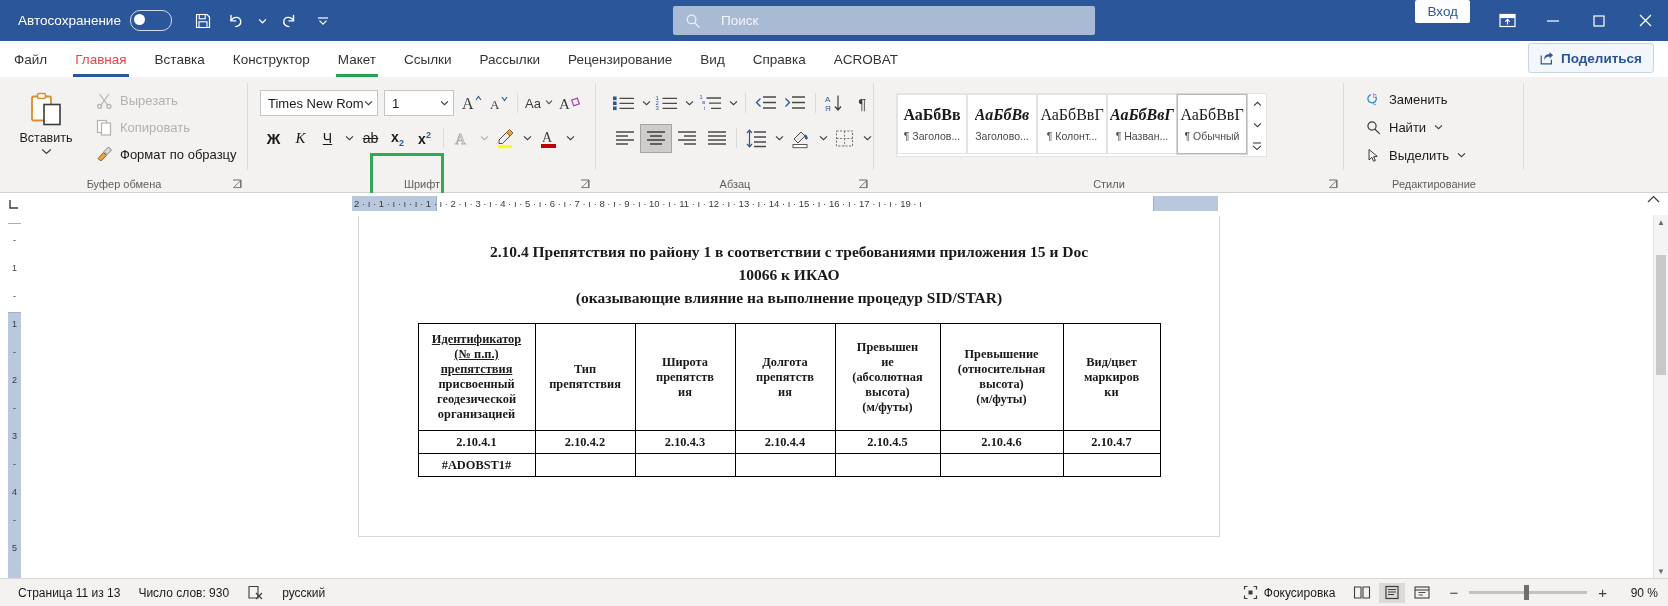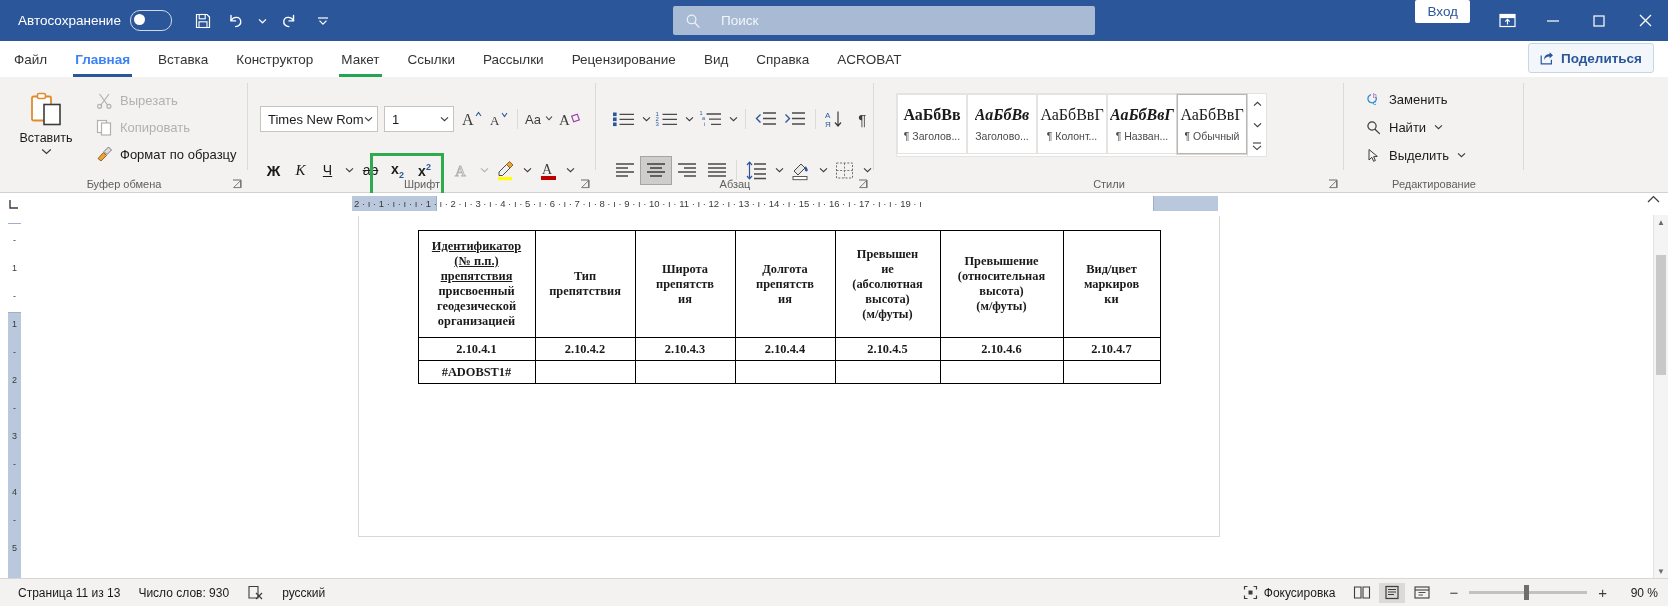--- a/index.html
+++ b/index.html
@@ -24,32 +24,32 @@
   .doctitle span{font-size:13.5px;}
   .searchwrap{position:absolute;left:673px;top:6px;width:422px;height:29px;background:#a9bbd4;border-radius:2px;display:flex;align-items:center;padding:0 12px;box-sizing:border-box;gap:12px;}
   .searchwrap .ph{color:#f2f5fa;font-size:13.5px;margin-left:8px;}
   .tright{position:absolute;right:0;top:0;height:41px;display:flex;align-items:flex-start;gap:0;}
   .signin{background:#fff;color:#2b579a;font-size:13.5px;padding:4px 12px;border-radius:2px;margin-right:14px;}
   .winbtn{width:46px;height:41px;display:flex;align-items:center;justify-content:center;}
 
   
   .tabstrip{height:36px;background:#fff;display:flex;align-items:flex-end;flex:0 0 36px;position:relative;border-bottom:0;}
   .tab{padding:0 14px;height:34px;line-height:34px;font-size:13.5px;color:#343434;position:relative;white-space:nowrap;}
-  .tab.active{font-weight:bold;color:#3b82f6;}
+  .tab.active{font-weight:normal;color:#ef4444;}
   .tab .ul{position:absolute;left:12px;right:12px;bottom:0;height:3px;background:#2b579a;}
   .tab .ulg{position:absolute;left:12px;right:12px;bottom:0;height:3px;background:#23a455;}
   .share{position:absolute;right:14px;top:2px;height:28px;display:flex;align-items:center;gap:7px;color:#2b579a;font-size:13.5px;font-weight:bold;border:1px solid #c9d4e5;border-radius:3px;padding:0 11px;background:#f3f6fb;}
 
   
   .ribbon{height:115px;background:#f3f2f1;flex:0 0 115px;display:flex;position:relative;border-bottom:1px solid #d4d2d0;}
   .group{position:relative;height:115px;display:flex;flex-direction:column;}
   .group .glabel{position:absolute;bottom:2px;left:0;right:0;text-align:center;font-size:11px;color:#5e5e5e;}
   .group .divider{position:absolute;right:0;top:6px;bottom:22px;width:1px;background:#dcdad8;}
   .group .launcher{position:absolute;right:5px;bottom:2px;width:11px;height:11px;}
-  .grow{display:flex;align-items:center;margin-top:16px;}
+  .grow{display:flex;align-items:center;}
 
   .pasteblk{width:92px;display:flex;flex-direction:column;align-items:center;padding-top:8px;}
   .pastelbl{font-size:12.5px;color:#1a1a1a;margin-top:2px;}
   .clipitem{display:flex;align-items:center;gap:7px;height:27px;font-size:13px;color:#b3b1af;padding-left:4px;}
   .clipitem.on{color:#1a1a1a;}
 
   .fbox{height:26px;border:1px solid #c6c4c2;background:#fff;display:flex;align-items:center;box-sizing:border-box;padding:0 4px 0 7px;font-size:13px;color:#1a1a1a;justify-content:space-between;}
   .ficon{width:27px;height:27px;display:flex;align-items:center;justify-content:center;}
   .ficon.wide{width:34px;}
   .greenbox{position:absolute;left:370px;top:76px;width:74px;height:59px;border:3px solid #2faa50;box-sizing:border-box;pointer-events:none;}
@@ -628,20 +628,25 @@
       <div class="vtxt" style="top:216px;">3</div>
       <div class="vtxt" style="top:244px;">-</div>
       <div class="vtxt" style="top:272px;">4</div>
       <div class="vtxt" style="top:300px;">-</div>
       <div class="vtxt" style="top:328px;">5</div>
     </div>
 
     <div class="canvas">
       <div class="page">
 
+        <div class="doc-title">
+          <span>2.10.4 Препятствия по району 1 в соответствии с требованиями приложения 15 и </span><span class="sq">Doc</span><br>
+          <span>10066 к ИКАО</span><br>
+          <span>(оказывающие влияние на выполнение процедур SID/STAR)</span>
+        </div>
 
         <table class="tbl">
           <tbody>
               <tr>
             <td class="hd" style="width:112px;">
               <span class="u">Идентификатор</span><br>
               <span class="u"><span class="sq">(№ п.п.)</span></span><br>
               <span class="u">препятствия</span><br>
               <span>присвоенный</span><br>
               <span>геодезической</span><br>

